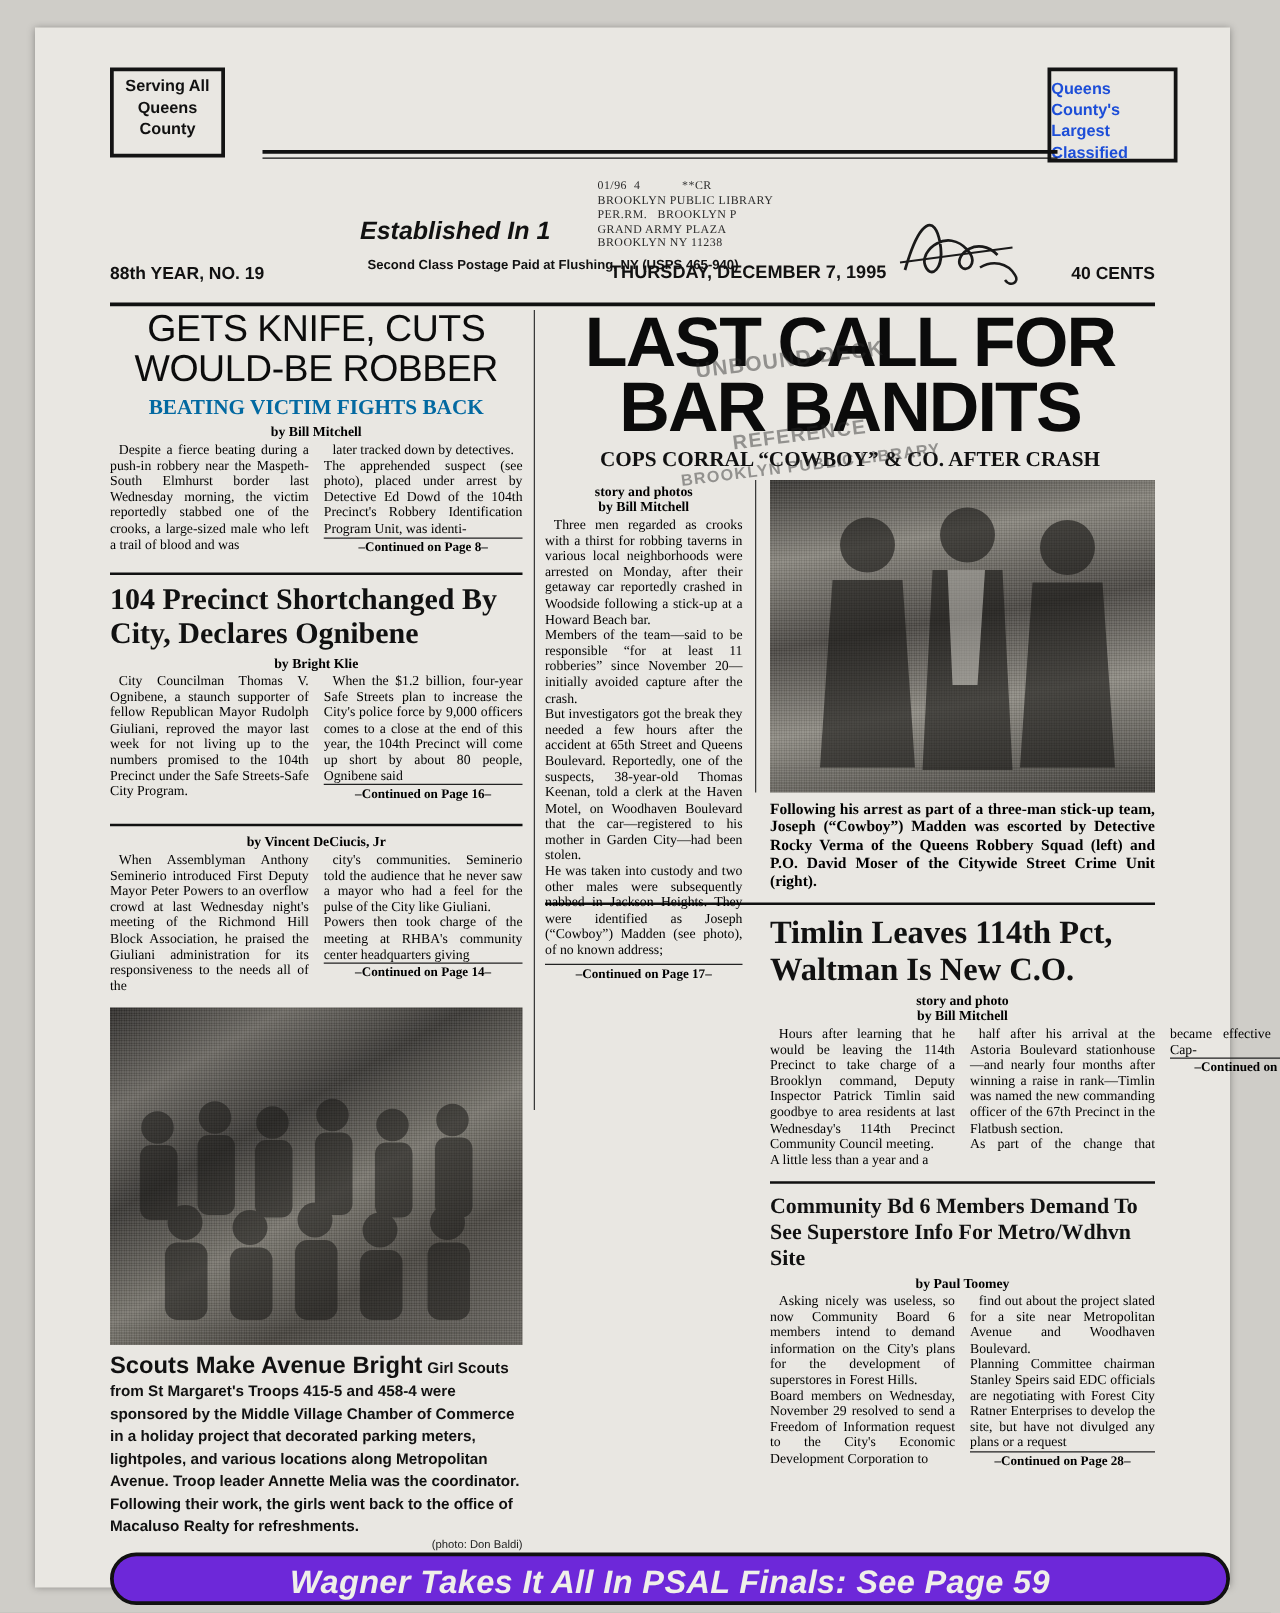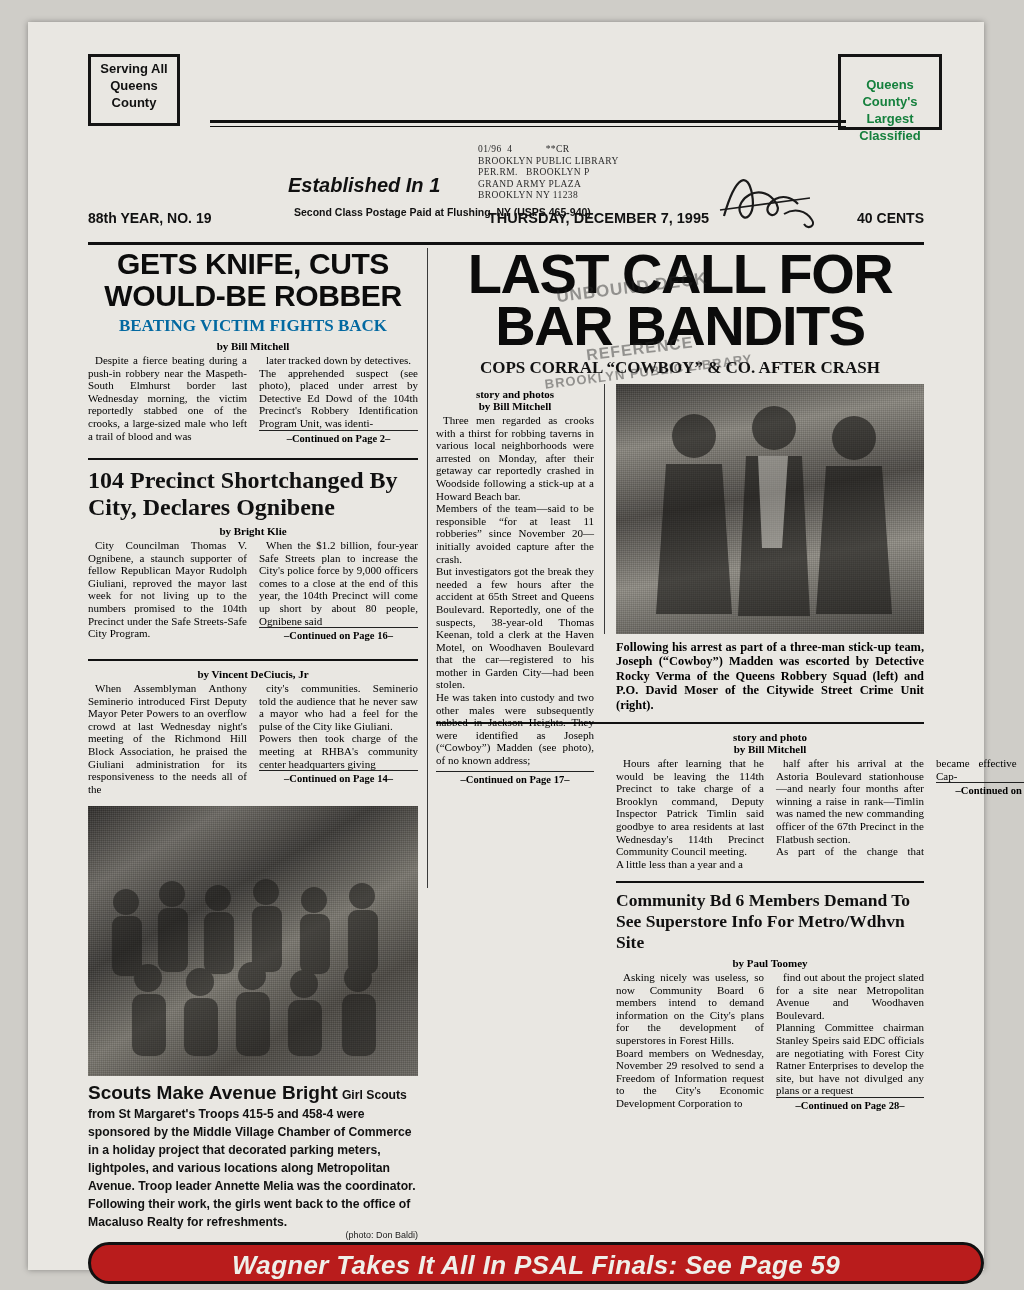--- a/index.html
+++ b/index.html
@@ -55,28 +55,27 @@
     box-sizing: border-box;
     color: #111;
   }
   .classified-box {
     position: absolute;
     right: 12px;
     top: 8px;
     width: 104px;
     height: 76px;
     border: 3px solid #141414;
-    text-align: center;
     font-family: "Liberation Sans", sans-serif;
     font-weight: bold;
     font-size: 13px;
     line-height: 17px;
-    padding-top: 19px;
+    padding-top: 5px;
     box-sizing: border-box;
-    color: #15803d;
+    color: #1d4ed8;
   }
   .flag {
     position: absolute;
     left: 150px;
     top: 2px;
     width: 640px;
     text-align: center;
   }
   .flag-title {
     font-family: "DejaVu Serif", serif;
@@ -180,21 +179,21 @@
     width: 0;
     border-left: 1px solid #3a3a3a;
   }
 
   .leftcol { position: absolute; left: 0; top: 0; width: 330px; }
   .rightcol { position: absolute; left: 348px; top: 0; width: 488px; }
 
   
   .hl-black {
     font-family: "Liberation Sans", sans-serif;
-    font-weight: bold;
+    font-weight: normal;
     font-size: 30px;
     line-height: 32px;
     text-align: center;
     color: #0c0c0c;
     letter-spacing: -0.4px;
   }
   .subhead {
     font-family: "Liberation Serif", serif;
     font-weight: bold;
     font-size: 17px;
@@ -290,21 +289,21 @@
   }
 
   .bottom-banner {
     position: absolute;
     left: 30px;
     top: 1196px;
     width: 896px;
     height: 42px;
     border: 3px solid #111;
     border-radius: 22px;
-    background: #b91c1c;
+    background: #6d28d9;
     color: #efefe9;
     text-align: center;
     font-family: "Liberation Sans", sans-serif;
     font-weight: bold;
     font-style: italic;
     font-size: 26px;
     line-height: 40px;
     letter-spacing: .3px;
     box-sizing: border-box;
   }
@@ -373,21 +372,21 @@
         <div class="leftcol">
 
           <div>
             <div class="hl-black">GETS KNIFE, CUTS WOULD-BE ROBBER</div>
             <div class="subhead">BEATING VICTIM FIGHTS BACK</div>
             <div class="byline">by Bill Mitchell</div>
             <div class="twocol" style="column-fill:auto; height:96px;">
               <p>Despite a fierce beating during a push-in robbery near the Maspeth-South Elmhurst border last Wednesday morning, the victim reportedly stabbed one of the crooks, a large-sized male who left a trail of blood and was</p>
               <p style="white-space:pre-line;">later tracked down by detectives.
 The apprehended suspect (see photo), placed under arrest by Detective Ed Dowd of the 104th Precinct's Robbery Identification Program Unit, was identi-</p>
-              <p class="cont">–Continued on Page 2–</p>
+              <p class="cont">–Continued on Page 8–</p>
             </div>
           </div>
 
           <div class="hr-thick"></div>
 
           <div>
             <div class="serif-hl">104 Precinct Shortchanged By City, Declares Ognibene</div>
             <div class="byline">by Bright Klie</div>
             <div class="twocol" style="column-fill:auto; height:112px;">
               <p>City Councilman Thomas V. Ognibene, a staunch supporter of fellow Republican Mayor Rudolph Giuliani, reproved the mayor last week for not living up to the numbers promised to the 104th Precinct under the Safe Streets-Safe City Program.</p>
@@ -485,20 +484,21 @@
                 </g>
               </svg>
             </div>
           </div>
 
           <div class="cap-bold" style="margin-left:180px; width:308px; margin-top:4px;">Following his arrest as part of a three-man stick-up team, Joseph (“Cowboy”) Madden was escorted by Detective Rocky Verma of the Queens Robbery Squad (left) and P.O. David Moser of the Citywide Street Crime Unit (right).</div>
 
           <div class="hr-thick" style="margin-top:10px;"></div>
 
           <div style="margin-left:180px; width:308px;">
+            <div class="serif-hl" style="font-size:26px; line-height:30px;">Timlin Leaves 114th Pct, Waltman Is New C.O.</div>
             <div class="byline" style="margin-bottom:0;">story and photo</div>
             <div class="byline" style="margin-top:0;">by Bill Mitchell</div>
             <div class="twocol" style="column-fill:auto; height:116px;">
               <p style="white-space:pre-line;">Hours after learning that he would be leaving the 114th Precinct to take charge of a Brooklyn command, Deputy Inspector Patrick Timlin said goodbye to area residents at last Wednesday's 114th Precinct Community Council meeting.
 A little less than a year and a</p>
               <p style="white-space:pre-line;">half after his arrival at the Astoria Boulevard stationhouse—and nearly four months after winning a raise in rank—Timlin was named the new commanding officer of the 67th Precinct in the Flatbush section.
 As part of the change that became effective on Monday, Cap-</p>
               <p class="cont">–Continued on Page 10–</p>
             </div>
           </div>

